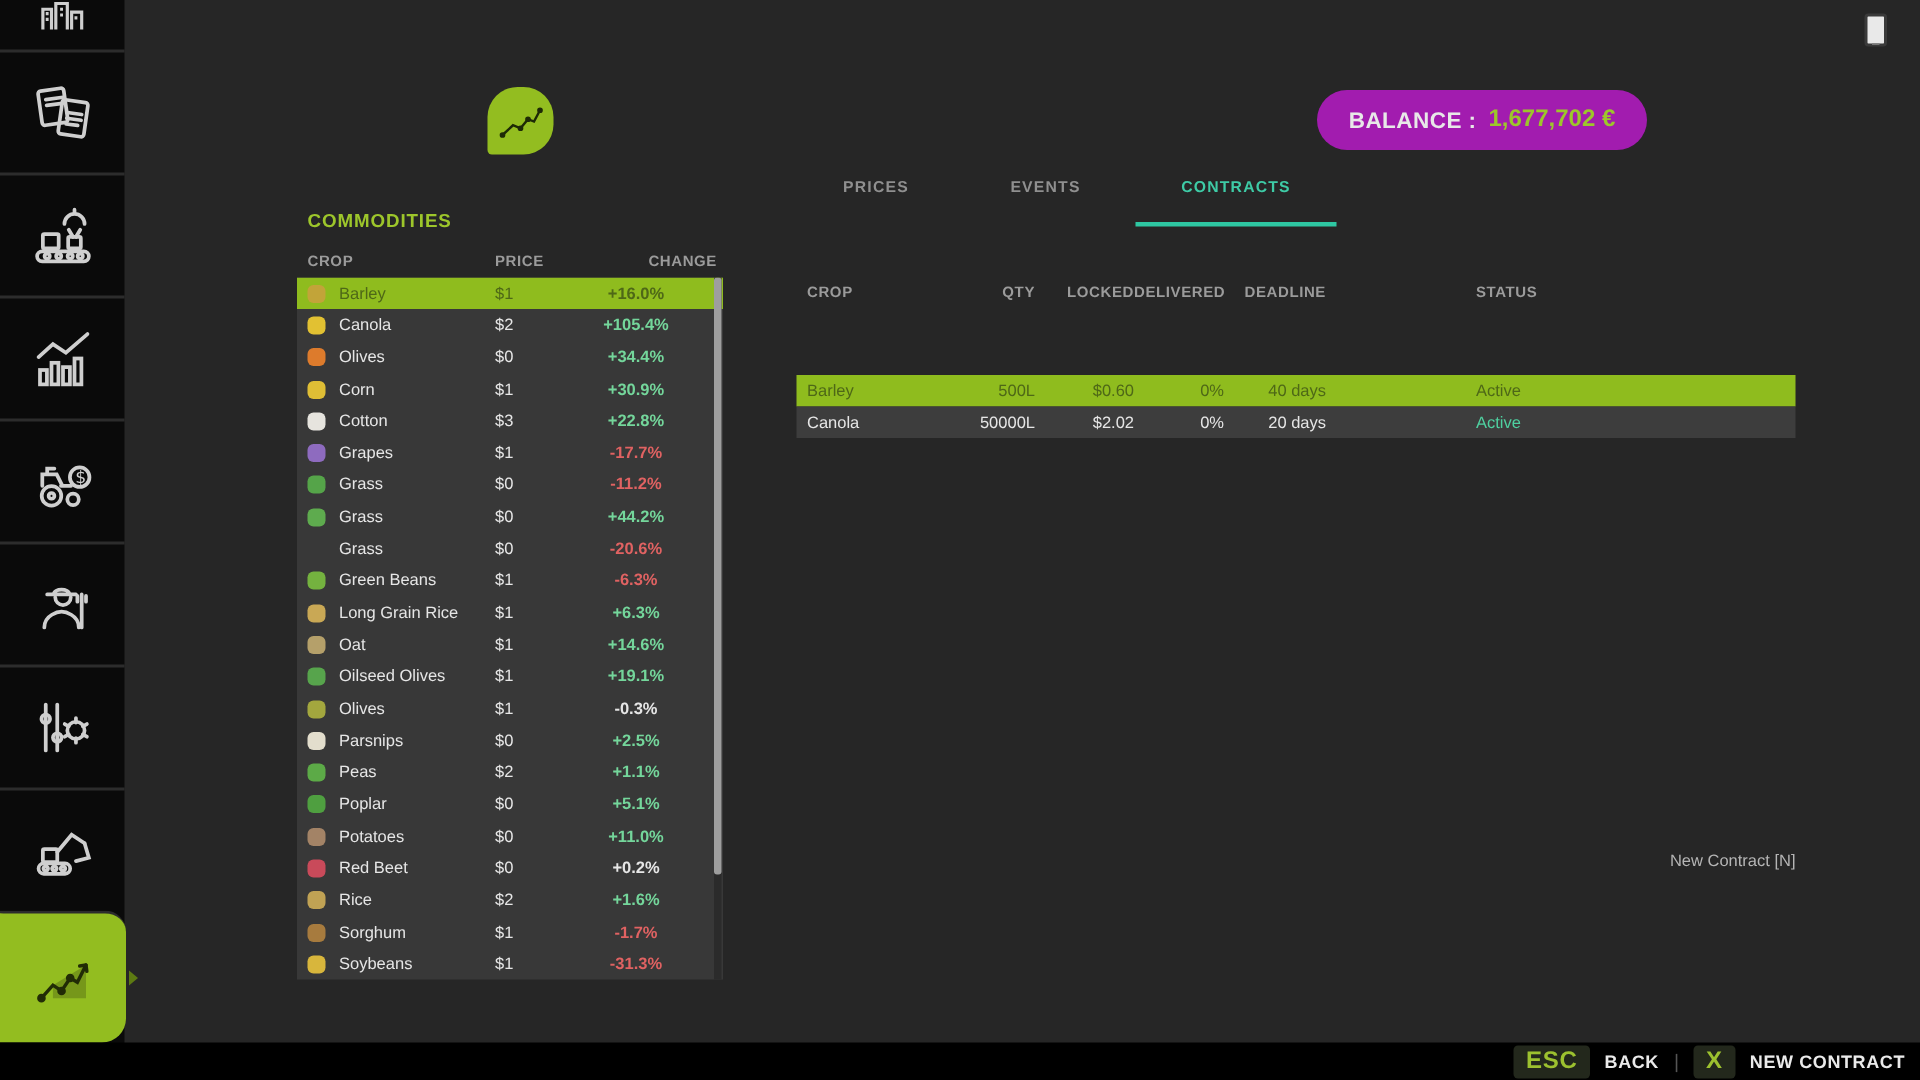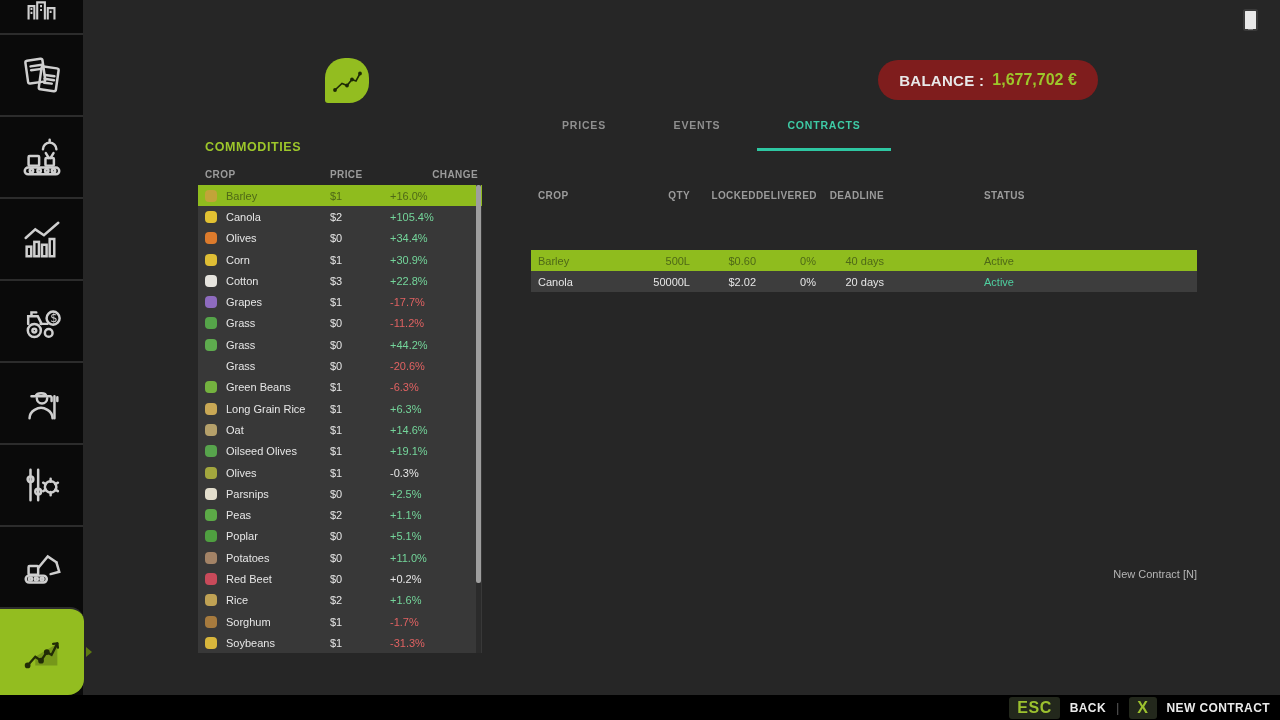--- a/index.html
+++ b/index.html
@@ -16,39 +16,39 @@
   .sb-std { height:82px; }
   .sb-active { height:88px; background:#93bd20; border-top:2px solid #2c2c2c; border-radius:0 14px 16px 0; width:84px; }
   .sb-active::after { content:""; position:absolute; right:-8px; top:50%; transform:translateY(-50%);
     border-left:6px solid #5d7a12; border-top:5px solid transparent; border-bottom:5px solid transparent; }
 
   
   .phone { position:absolute; left:1243px; top:9px; width:15px; height:22px; background:#e9e9e9; border-radius:2.5px; border:2px solid #3a3a3a; }
   .phone::after { content:""; position:absolute; left:3px; bottom:-1px; width:5px; height:1.5px; background:#777; }
   .logo { position:absolute; left:325px; top:58px; width:44px; height:45px; background:#93bd20; border-radius:20px 20px 20px 3px; display:flex; align-items:center; justify-content:center; }
   .app-title { position:absolute; left:380px; top:64px; font-size:27px; font-weight:600; color:#ececec; letter-spacing:0.5px; }
-  .balance { position:absolute; left:878px; top:60px; width:220px; height:40px; background:#7f1d1d; border-radius:20px; display:flex; align-items:center; justify-content:center; gap:8px; }
+  .balance { position:absolute; left:878px; top:60px; width:220px; height:40px; background:#a21caf; border-radius:20px; display:flex; align-items:center; justify-content:center; gap:8px; }
   .balance .lbl { color:#e8e8e8; font-size:15px; font-weight:600; letter-spacing:0.3px; }
   .balance .val { color:#9dc62b; font-size:16px; font-weight:700; }
 
   
   .tab { position:absolute; top:119px; transform:translateX(-50%); font-size:10.5px; font-weight:700; letter-spacing:0.8px; color:#8f8f8f; cursor:pointer;text-align:center; }
   .tab.active { color:#3ecba6; }
   .tab-underline { position:absolute; left:757px; top:148px; width:134px; height:2.5px; background:#2ec7a2; }
 
   
   .comm-title { position:absolute; left:205px; top:140px; font-size:12.5px; font-weight:700; color:#9dc62b; letter-spacing:0.6px; }
   .c-head { position:absolute; left:198px; top:163px; width:284px; height:22px; display:grid; grid-template-columns:125px 60px 1fr; align-items:center; padding-left:7px; }
   .c-head span { font-size:10px; font-weight:700; color:#9b9b9b; letter-spacing:0.4px; }
   .c-head .h-chg { text-align:right; padding-right:4px; }
   .c-body { position:absolute; left:198px; top:185px; width:284px; height:468px; background:#383838; overflow:hidden; }
   .c-row { display:grid; grid-template-columns:28px 104px 60px 1fr; align-items:center; height:21.3px; }
   .c-row .dot { width:12px; height:12px; border-radius:4px; margin-left:7px; }
   .c-row span { font-size:11px; color:#e6e6e6; }
-  .c-row .c-chg { text-align:left; padding-right:24px; font-weight:400; }
+  .c-row .c-chg { text-align:center; padding-right:24px; font-weight:700; }
   .c-chg.up { color:#74d69b; }
   .c-chg.down { color:#e06262; }
   .c-chg.neutral { color:#e6e6e6; }
   .c-row.hl { background:#8fbc1e; }
   .c-row.hl span { color:#4e6817 !important; }
   .scrollbar { position:absolute; right:1px; top:0; width:5px; height:468px; background:#2b2b2b; }
   .scrollbar .thumb { position:absolute; top:0; left:0; width:5px; height:398px; background:#9e9e9e; border-radius:2px; }
 
   
   .k-head, .k-row { display:grid; grid-template-columns:75px 84px 66px 60px 68px 1fr; align-items:center; width:666px; }

